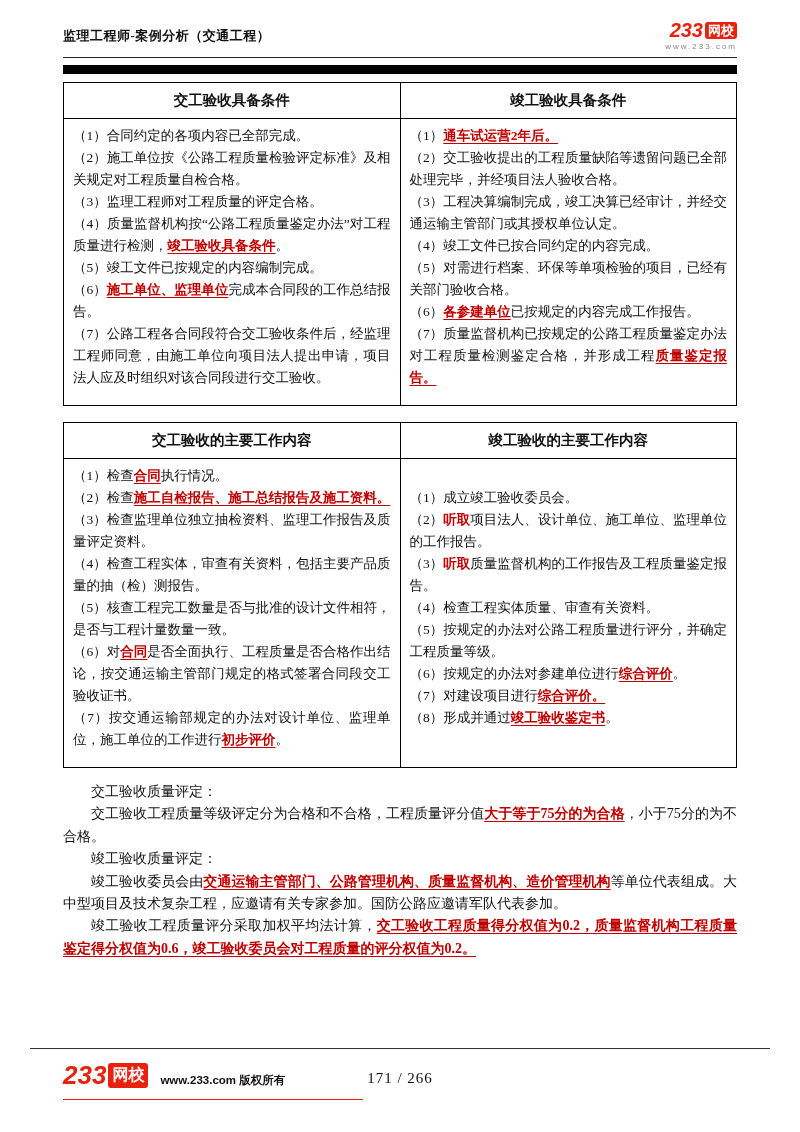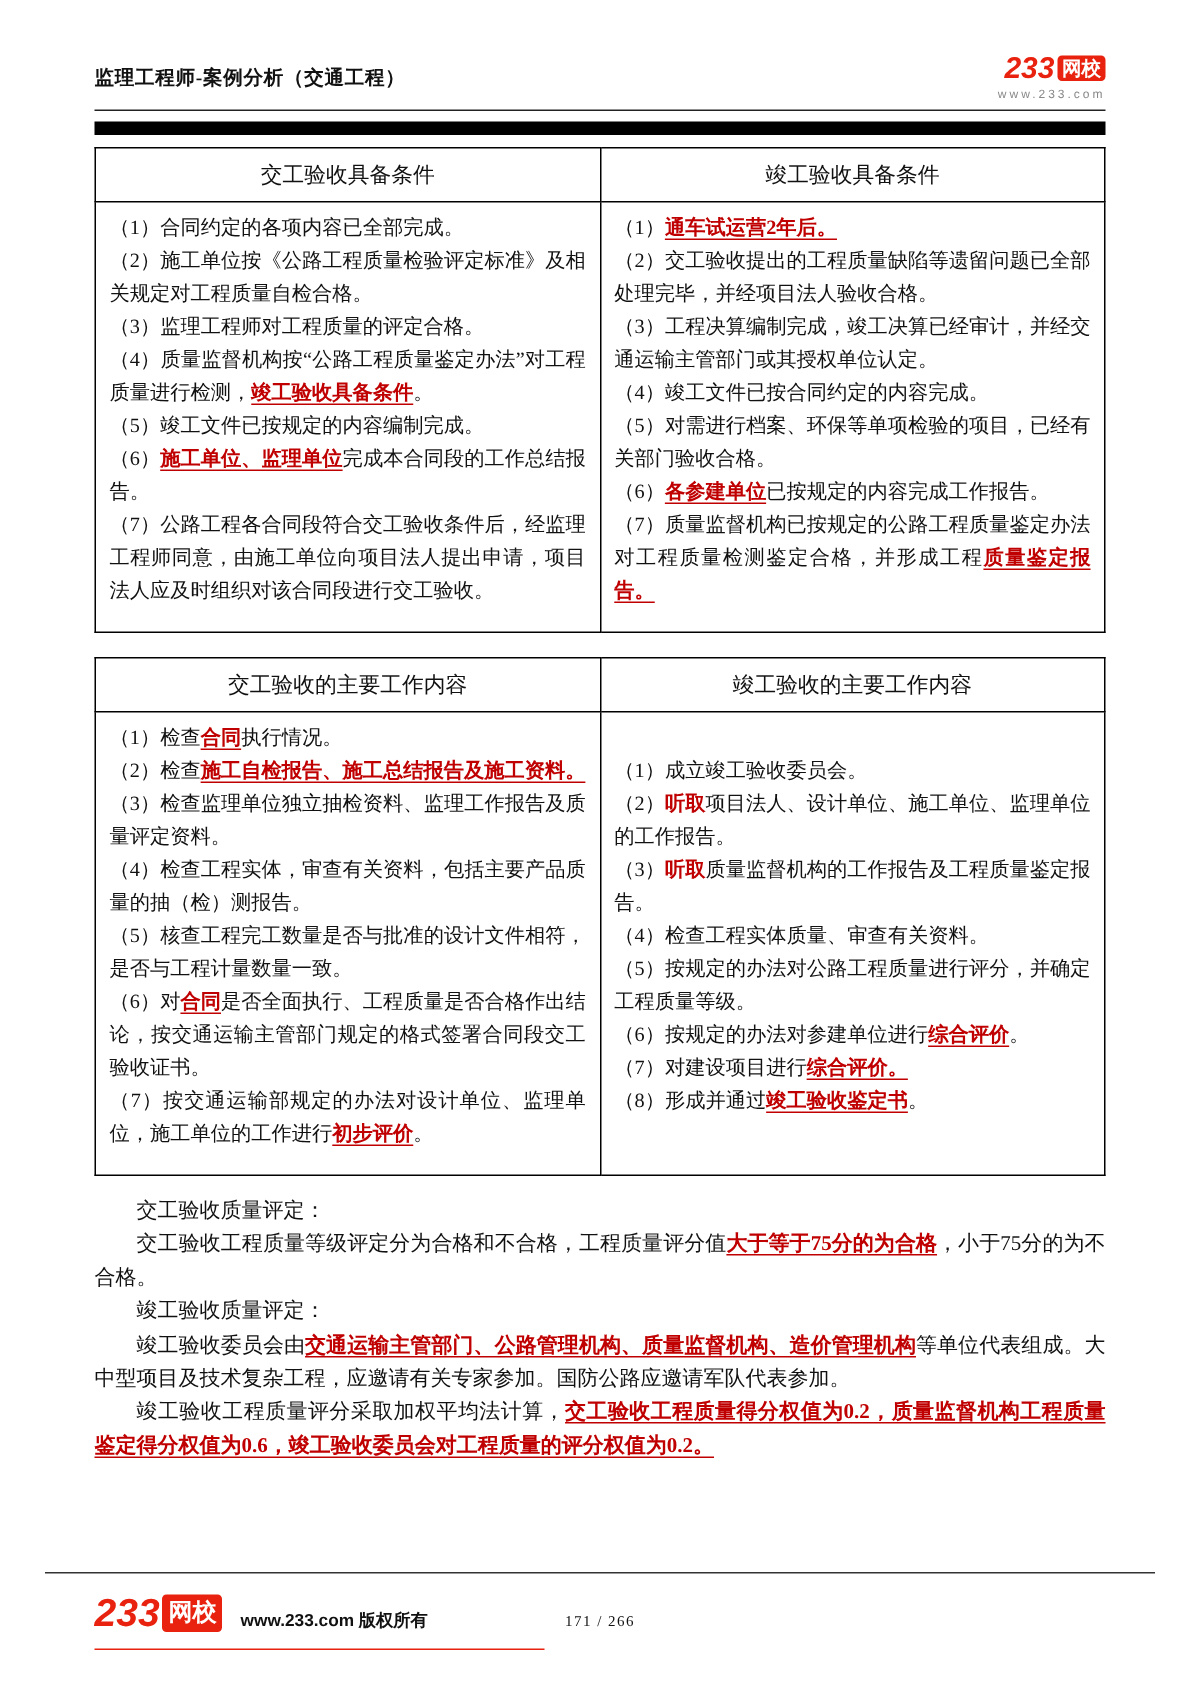--- a/index.html
+++ b/index.html
@@ -14,21 +14,21 @@
     overflow:hidden;
   }
 
   
   .header {
     display:flex; justify-content:space-between; align-items:flex-end;
     padding:20px 63px 6px 63px;
   }
   .header-title { font-size:13px; font-weight:bold; letter-spacing:0.5px; padding-bottom:6px; }
   .logo-block { text-align:right; }
-  .logo-line { line-height:1; white-space:nowrap;margin-top:16px; }
+  .logo-line { line-height:1; white-space:nowrap; }
   .logo-233 { color:var(--logo-red); font-weight:bold; font-style:italic; font-size:20px; font-family:"Liberation Sans", sans-serif; }
   .logo-school {
     display:inline-block; background:var(--logo-red); color:#fff;
     font-size:13px; font-weight:bold; font-family:"Liberation Sans", sans-serif;
     border-radius:3px; padding:2px 3px; margin-left:2px; vertical-align:2px;
   }
   .logo-site { font-size:8px; color:#888; letter-spacing:2px; margin-top:2px; font-family:"Liberation Sans", sans-serif; }
 
   .header-rule { margin:0 63px; border-top:1.5px solid #222; }
   .thick-bar { margin:7px 63px 8px 63px; height:9px; background:#000; }
@@ -37,21 +37,21 @@
   .content { margin:0 63px; }
 
   table.grid-table {
     width:100%; border-collapse:collapse;
     border:1.8px solid #000;
     table-layout:fixed;
   }
   table.table-2 { margin-top:16px; }
   .grid-table th {
     border:1.2px solid #000;
-    font-size:14.5px; font-weight:normal; text-align:center;
+    font-size:14.5px; font-weight:bold; text-align:center;
     padding:8px 4px;
   }
   .grid-table td {
     border:1.2px solid #000;
     vertical-align:middle;
     padding:6px 9px 16px 9px;
   }
   .cell-item {
     font-size:13.5px; line-height:1.63; text-align:justify;
     margin:0;
@@ -69,21 +69,21 @@
   
   .footer { position:absolute; left:0; right:0; top:1048px; }
   .footer-rule { margin:0 30px; border-top:1.2px solid #333; }
   .footer-row { position:relative; margin:12px 63px 0 63px; height:30px; }
   .footer-left { position:absolute; left:0; bottom:0; white-space:nowrap; }
   .footer-left .logo-233 { font-size:26px; }
   .footer-left .logo-school { font-size:16px; padding:2px 4px; vertical-align:4px; }
   .copyright { font-size:11.5px; font-weight:bold; margin-left:8px; font-family:"Liberation Sans", sans-serif; }
   .page-number {
     position:absolute; left:50%; transform:translateX(-50%); bottom:4px;
-    font-size:10px; letter-spacing:1px;
+    font-size:15px; letter-spacing:1px;
   }
   .footer-red-rule { margin:8px 0 0 63px; width:300px; height:3px; background:var(--logo-red); }
 </style>
 </head>
 <body>
 
 <div class="page">
 
   <header class="header">
     <div class="header-title">监理工程师-案例分析（交通工程）</div>

